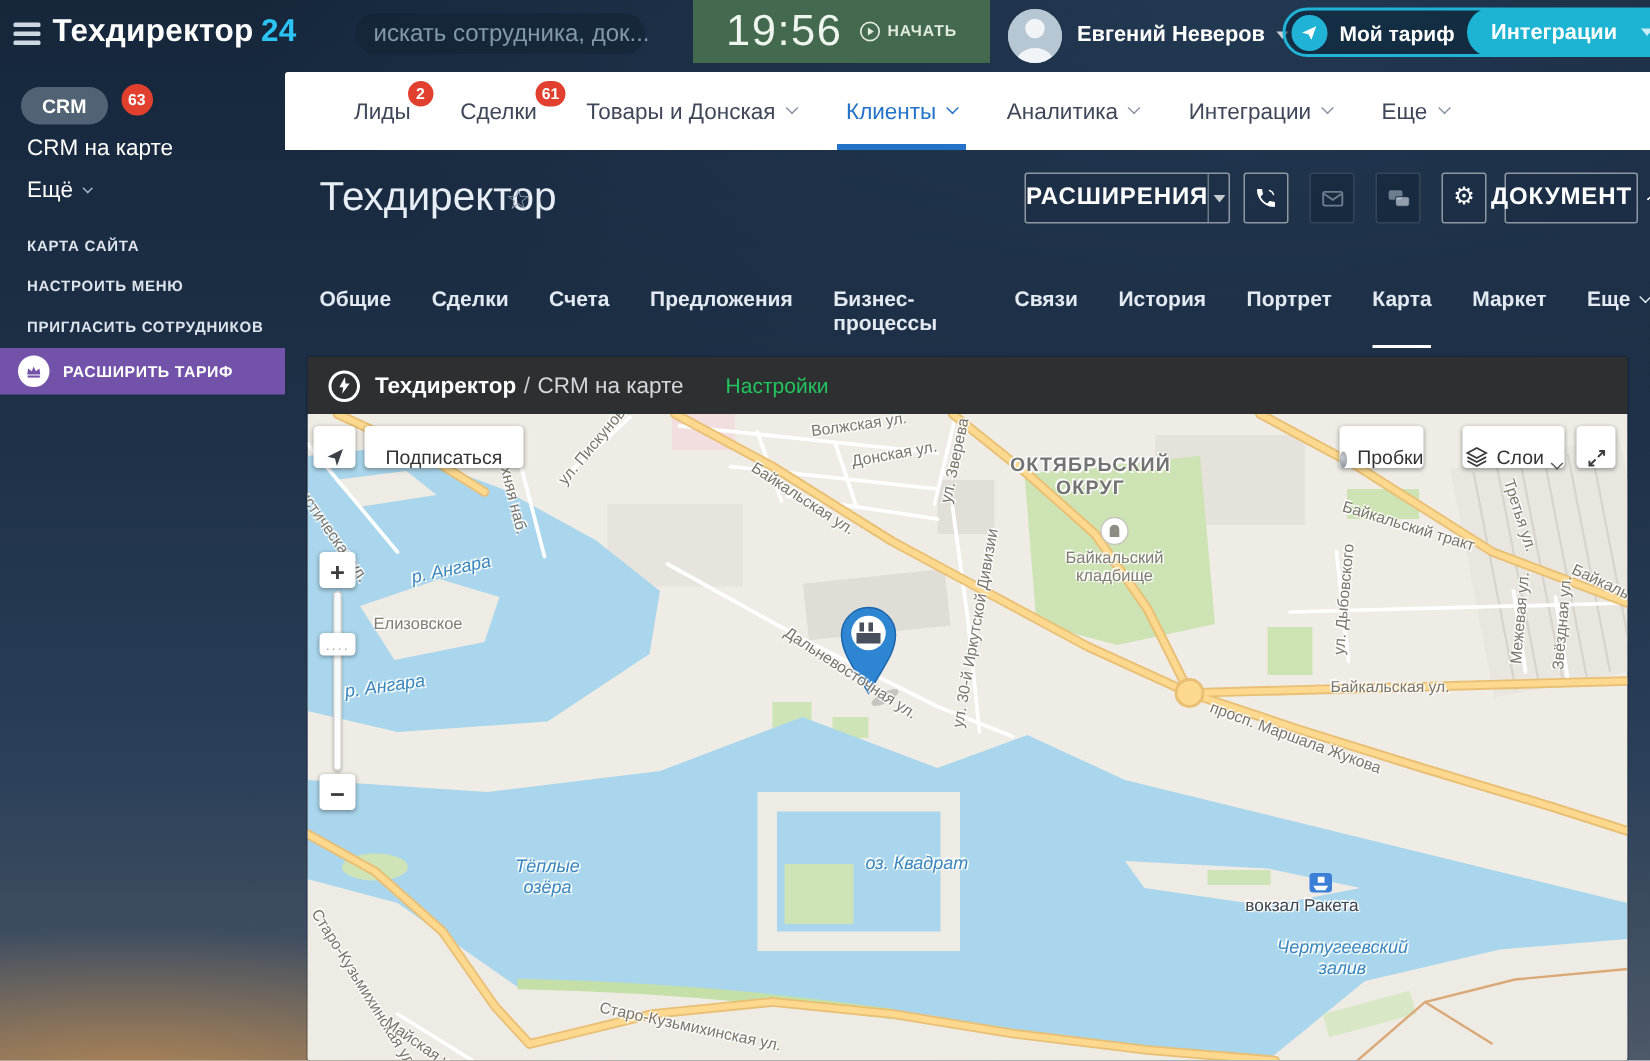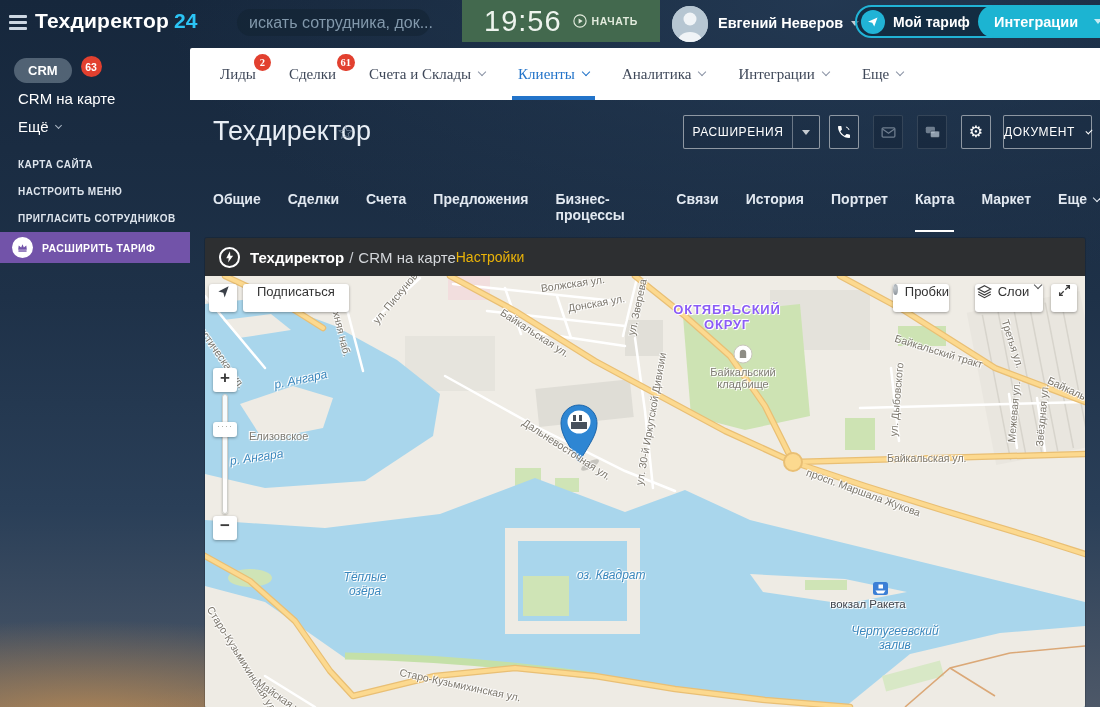--- a/index.html
+++ b/index.html
@@ -40,21 +40,21 @@
     background:rgba(9,38,58,.55); display:flex; align-items:center; gap:8px;
     padding:0 12px 0 4px; color:#fff; font-size:14px; font-weight:bold; }
   .plan .rocket { width:24px; height:24px; border-radius:50%; background:#21b3d6;
     display:flex; align-items:center; justify-content:center; }
   .invite { left:978px; top:5px; height:33px; border-radius:17px; background:#1cb4d2;
     display:flex; align-items:center; gap:8px; padding:0 16px; color:#fff;
     font-size:14.5px; font-weight:bold; }
 
   
   .nav { left:190px; top:48px; width:910px; height:52px; background:#fff;
-    display:flex; align-items:stretch; padding-left:30px; gap:33px; border-radius:2px 0 0 0;font-family:Liberation Serif, serif; }
+    display:flex; align-items:stretch; padding-left:46px; gap:33px; border-radius:2px 0 0 0; }
   .nav-item { position:relative; display:flex; align-items:center; font-size:15px; color:#3f4859; }
   .chev { display:inline-block; width:6px; height:6px; border-right:1.6px solid currentColor;
     border-bottom:1.6px solid currentColor; transform:rotate(45deg); }
   .nav-item .chev { color:#8a93a5; margin-left:8px; margin-top:-4px; }
   .nav-item.active { color:#2273c9; }
   .nav-item.active .chev { color:#2273c9; }
   .nav-item.active::after { content:''; position:absolute; left:-6px; right:-6px; bottom:0;
     height:4px; background:#2273c9; }
   .nbadge { position:absolute; top:6px; right:-15px; min-width:17px; height:17px; border-radius:9px;
     background:#e2402f; color:#fff; font-size:10.5px; font-weight:bold;
@@ -74,21 +74,21 @@
     display:flex; align-items:center; gap:9px; padding-left:12px; }
   .upgrade .crown { width:21px; height:21px; border-radius:50%; background:#fff;
     display:flex; align-items:center; justify-content:center; }
   .upgrade span.lbl { font-size:10.5px; font-weight:bold; letter-spacing:.4px; color:#fff; }
 
   
   .ptitle { left:213px; top:116px; font-size:27px; color:#e8eef5; }
   .pstar { left:337px; top:121px; font-size:19px; color:#93a2b6; }
   .tbtn { top:115px; height:34px; border:1px solid rgba(255,255,255,.5); border-radius:2px;
     background:rgba(22,38,58,.25); color:#fff; display:flex; align-items:center; justify-content:center; }
-  .tbtn .lbl { font-size:12px; font-weight:normal; letter-spacing:.6px; }
+  .tbtn .lbl { font-size:16px; font-weight:bold; letter-spacing:.6px; }
   .btn-ext { left:683px; width:137px; padding:0; }
   .btn-ext .main { flex:1; text-align:center; }
   .btn-ext .split { width:27px; height:100%; border-left:1px solid rgba(255,255,255,.35);
     display:flex; align-items:center; justify-content:center; }
   .ibtn { width:30px; }
   .ibtn.dim { border-color:rgba(255,255,255,.12); background:rgba(12,26,42,.3); }
   .btn-doc { left:1003px; width:89px; gap:12px; }
   .btn-doc .chev { color:#fff; margin-top:-3px; }
   .gear-glyph { font-size:16px; color:#fff; line-height:1; }
 
@@ -101,38 +101,38 @@
 
   
   .widget { left:205px; top:238px; width:880px; height:469px; border-radius:2px;
     overflow:hidden; box-shadow:0 0 0 1px rgba(0,0,0,.15); }
   .whead { height:38px; background:#2d2f31; display:flex; align-items:center; padding:0 14px; }
   .bolt-c { width:21px; height:21px; border-radius:50%; border:2px solid #fff;
     display:flex; align-items:center; justify-content:center; margin-right:10px; }
   .wname { font-size:15px; font-weight:bold; color:#fff; }
   .wsep { font-size:15px; color:#c9cdd2; margin:0 5px; }
   .wcrumb { font-size:15px; color:#d4d7db; }
-  .wmenu { font-size:14px; color:#eab308; }
+  .wmenu { font-size:14px; color:#22c55e; margin-left:28px; }
 
   .mapc { position:relative; width:880px; height:431px; background:#efece5; overflow:hidden; }
   .mapc svg.base { position:absolute; left:0; top:0; }
 
   .mlbl { position:absolute; font-size:10.5px; color:#7b766c; white-space:nowrap;
     transform-origin:left top;
     text-shadow:0 0 2px #fff, 0 0 2px #fff, 1px 1px 0 #fff, -1px -1px 0 #fff; }
   .mlbl.water { color:#3a87bd; font-style:italic; font-size:12px; }
-  .mlbl.district { color:#8b5cf6; font-size:13px; font-weight:bold; letter-spacing:.8px;
+  .mlbl.district { color:#737373; font-size:13px; font-weight:bold; letter-spacing:.8px;
     white-space:normal; text-align:center; }
   .mlbl.poi { color:#7f7c73; font-size:11px; white-space:normal; text-align:center; }
   .mlbl.poi-dark { color:#3f434b; font-size:11.5px; white-space:normal; text-align:center; }
   .mlbl.center { white-space:normal; text-align:center; }
 
   .mbtn { position:absolute; background:#fff; border-radius:3px;
     box-shadow:0 1px 3px rgba(0,0,0,.35); color:#333; font-size:13px;
-    display:flex; align-items:flex-start; justify-content:center; }
+    display:flex; align-items:flex-end; justify-content:center; }
   .mbtn .chev { color:#555; margin-left:6px; margin-top:-2px; }
   .traffic-dot { width:11px; height:11px; border-radius:50%;
     background:radial-gradient(circle at 35% 35%, #c2c8cd, #878e95); margin-right:7px; }
   .ztrack { position:absolute; left:17px; top:118px; width:6px; height:120px;
     background:rgba(255,255,255,.9); border:1px solid #cfcfca; border-radius:3px;
     box-shadow:0 1px 2px rgba(0,0,0,.25); }
   .zhandle { left:8px; top:146px; width:24px; height:15px; font-size:9px; color:#a8a8a2;
     letter-spacing:1px; line-height:1; }
   .zbtn { left:8px; width:24px; height:24px; font-size:17px; font-weight:bold; color:#3c3c3c; }
 </style>
@@ -195,21 +195,21 @@
 <div class="abs nav">
   <div class="nav-item">
       <span>Лиды</span>
       <span class="nbadge">2</span>
     </div>
   <div class="nav-item">
       <span>Сделки</span>
       <span class="nbadge" style="right:-19px;">61</span>
     </div>
   <div class="nav-item">
-      <span>Счета и Склады</span>
+      <span>Товары и Донская</span>
       <span class="chev"></span>
     </div>
   <div class="nav-item active">
       <span>Клиенты</span>
       <span class="chev"></span>
     </div>
   <div class="nav-item">
       <span>Аналитика</span>
       <span class="chev"></span>
     </div>
@@ -449,21 +449,21 @@
     <span class="mlbl" style="left:133px;top:16px;transform:rotate(76deg);">Верхняя наб.</span>
     <span class="mlbl" style="left:165px;top:42px;transform:rotate(-50deg);">ул. Пискунова</span>
     <span class="mlbl" style="left:420px;top:58px;transform:rotate(-78deg);">ул. Зверева</span>
     <span class="mlbl" style="left:-20px;top:18px;transform:rotate(55deg);">Коммунистическая ул.</span>
     <span class="mlbl" style="left:300px;top:30px;transform:rotate(33deg);">Байкальская ул.</span>
     <span class="mlbl district" style="left:462px;top:26px;width:120px;">ОКТЯБРЬСКИЙ ОКРУГ</span>
     <span class="mlbl poi" style="left:496px;top:90px;width:84px;">Байкальский кладбище</span>
     <span class="mlbl" style="left:692px;top:56px;transform:rotate(17deg);">Байкальский тракт</span>
     <span class="mlbl" style="left:806px;top:42px;transform:rotate(72deg);">Третья ул.</span>
     <span class="mlbl water" style="left:68px;top:102px;transform:rotate(-12deg);">р. Ангара</span>
-    <span class="mlbl poi" style="left:44px;top:134px;margin-top:20px;">Елизовское</span>
+    <span class="mlbl poi" style="left:44px;top:134px;">Елизовское</span>
     <span class="mlbl water" style="left:24px;top:178px;transform:rotate(-8deg);">р. Ангара</span>
     <span class="mlbl" style="left:322px;top:140px;transform:rotate(33deg);">Дальневосточная ул.</span>
     <span class="mlbl" style="left:428px;top:208px;transform:rotate(-80deg);">ул. 30-й Иркутской Дивизии</span>
     <span class="mlbl" style="left:682px;top:160px;transform:rotate(-85deg);">ул. Дыбовского</span>
     <span class="mlbl" style="left:604px;top:190px;transform:rotate(20deg);">просп. Маршала Жукова</span>
     <span class="mlbl" style="left:682px;top:176px;">Байкальская ул.</span>
     <span class="mlbl" style="left:846px;top:98px;transform:rotate(25deg);">Байкальская</span>
     <span class="mlbl" style="left:800px;top:166px;transform:rotate(-85deg);">Межевая ул.</span>
     <span class="mlbl" style="left:828px;top:170px;transform:rotate(-85deg);">Звёздная ул.</span>
     <span class="mlbl water center" style="left:132px;top:294px;width:56px;">Тёплые озёра</span>

